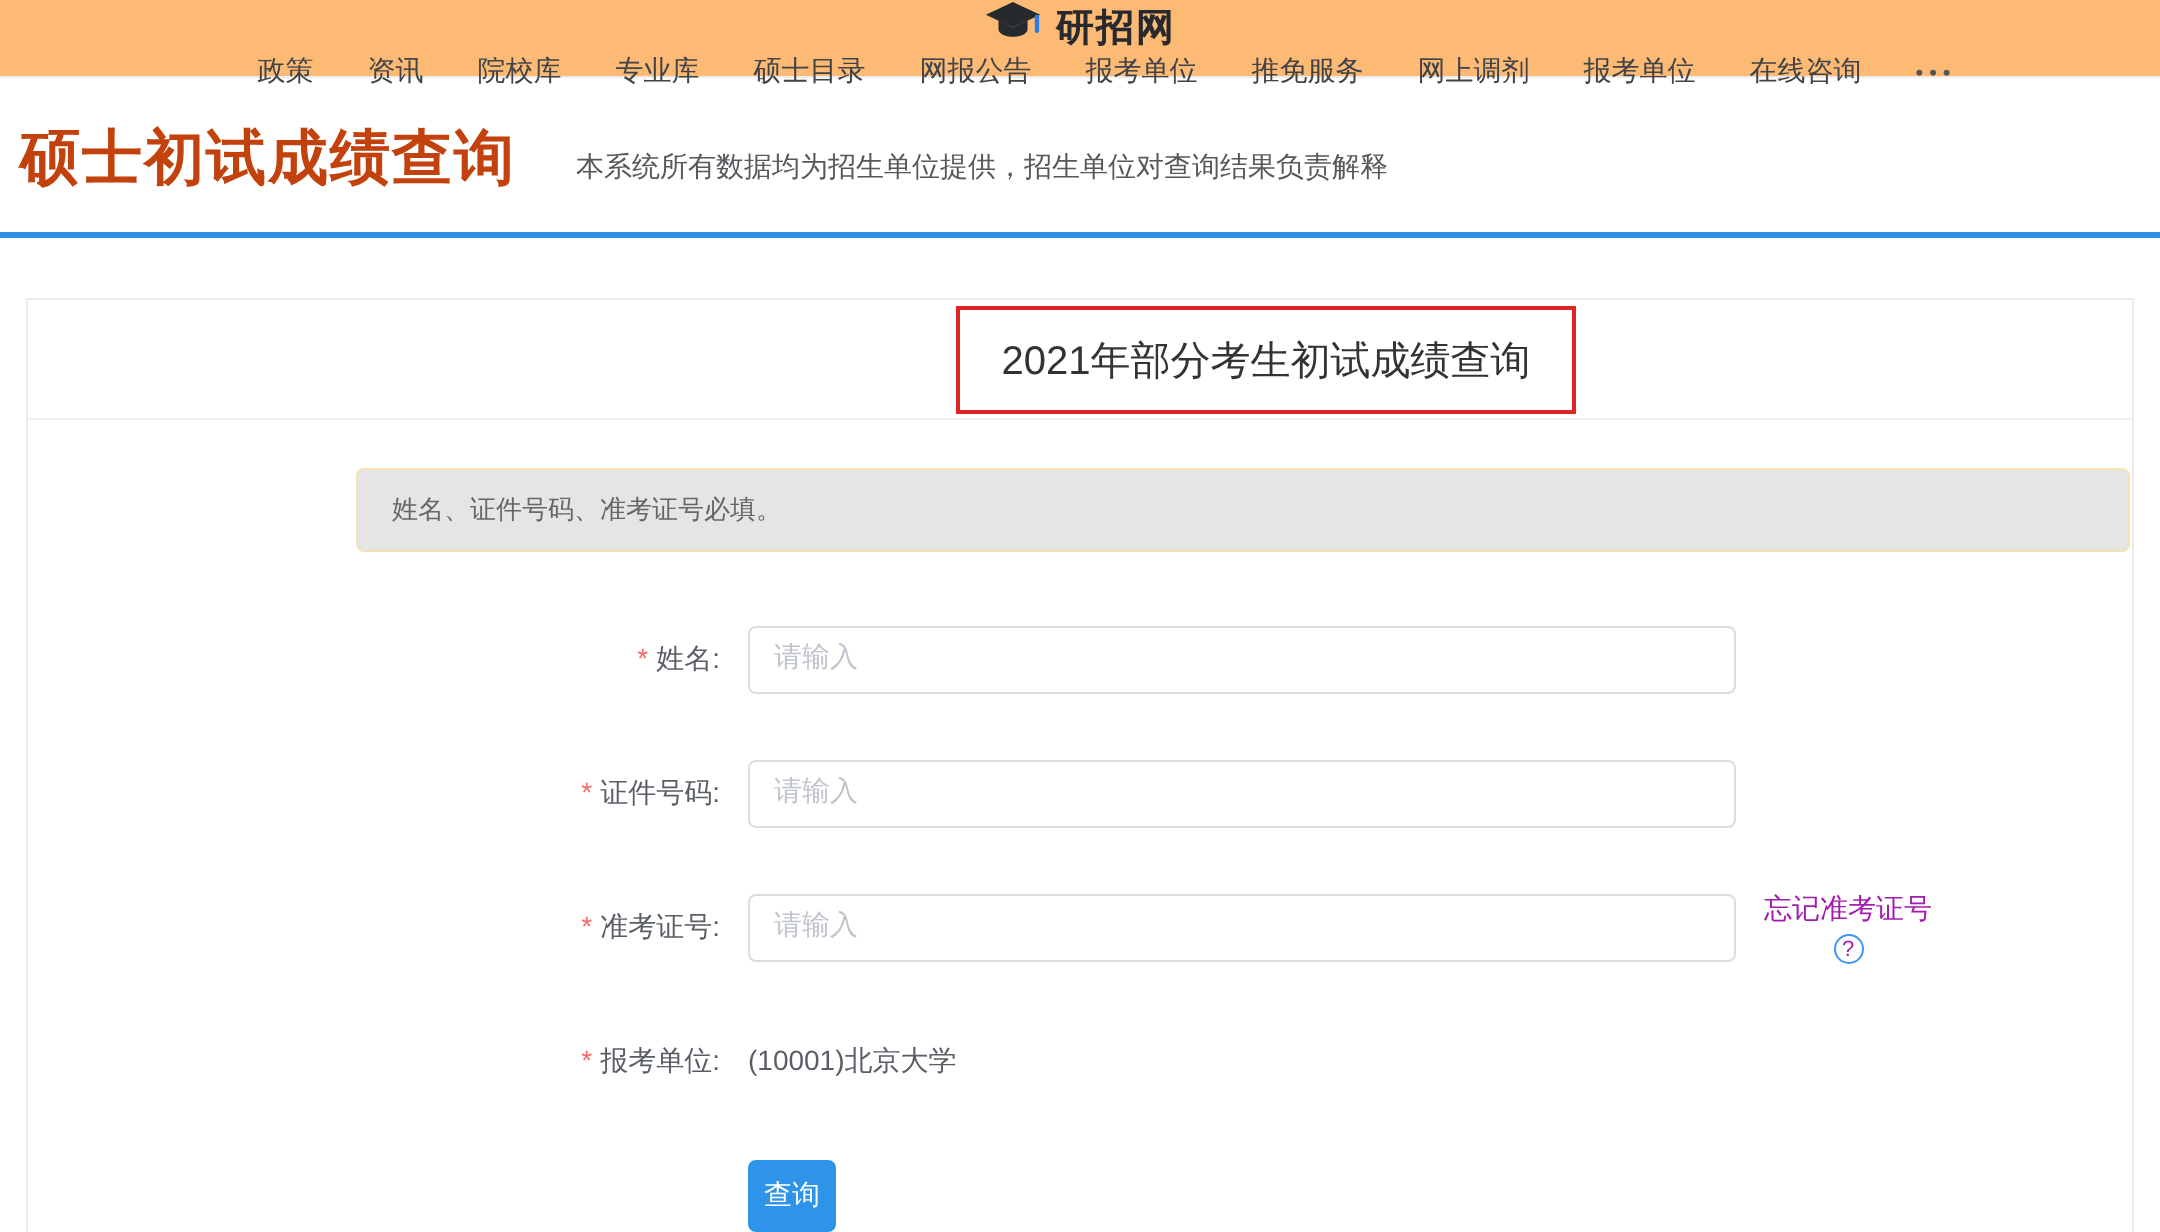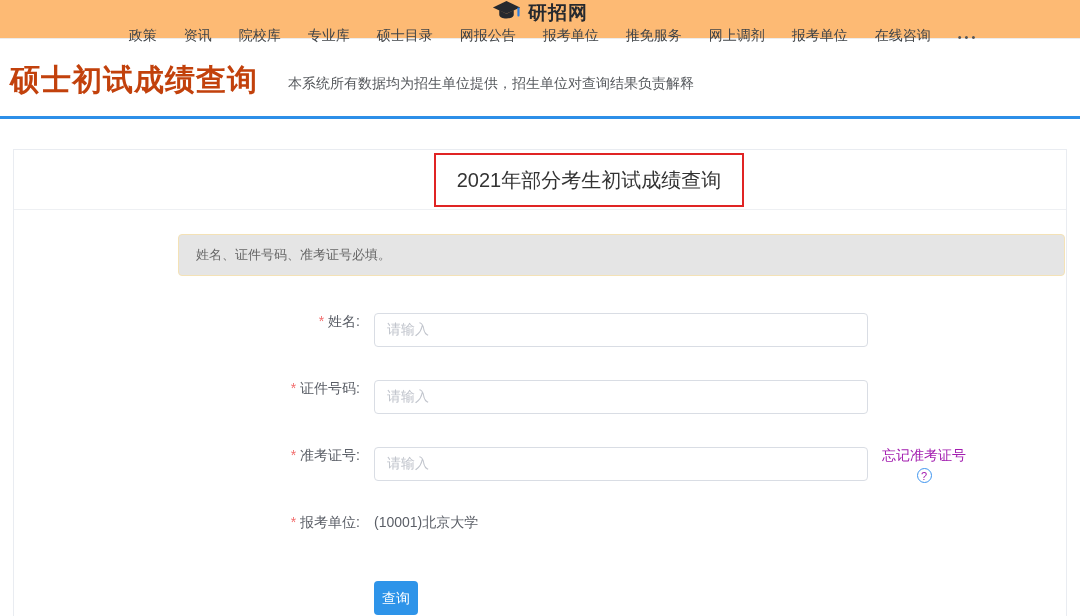--- a/index.html
+++ b/index.html
@@ -17,31 +17,31 @@
 
   
   .page-head { display:flex; align-items:flex-end; padding:21px 0 0 10px; }
   .page-title { font-size:30px; font-weight:bold; color:#c2410c; line-height:40px; letter-spacing:1px; }
   .page-subtitle { font-size:14px; color:#55585c; margin:0 0 7px 30px; }
   .blue-line { height:3px; background:#2d8fe8; margin-top:16px; }
 
   
   .card { margin:30px 13px 0 13px; border:1px solid #e9ecf1; background:#fff; height:478px; }
   .card-header { position:relative; height:60px; border-bottom:1px solid #eef0f3; }
-  .red-annotation { position:absolute; left:420px; top:3px; width:310px; height:54px;
+  .red-annotation { position:absolute; left:464px; top:3px; width:310px; height:54px;
     border:2px solid #e02424; display:flex; align-items:center; justify-content:center; }
   .card-title { font-size:20px; color:#333; }
 
   .card-body { padding-top:24px; }
   .notice { margin:0 1px 0 164px; background:#e5e5e5; border:1px solid #f4e2b6;
     border-radius:4px; padding:11px 17px; font-size:13px; color:#666; }
 
   
   .form { margin-top:37px; }
-  .form-row { display:flex; height:34px; margin-bottom:33px; }
+  .form-row { display:flex; align-items:center; height:34px; margin-bottom:33px; }
   .form-label { width:360px; text-align:right; padding-right:14px; font-size:14px;
     color:#5a5e66; white-space:nowrap; }
   .req { color:#f26c6c; margin-right:4px; font-size:14px; }
   .text-input { width:494px; height:34px; border:1px solid #d9dde4; border-radius:4px;
     padding:0 12px; font-size:14px; color:#333; outline:none;
     font-family:Liberation Mono, monospace; }
   .text-input::placeholder { color:#c0c4cc; }
   .forgot-link { display:flex; align-items:center; gap:3px; margin-left:14px;
     font-size:14px; color:#a21caf; text-decoration:none; white-space:nowrap;flex-direction:column; }
   .q-circle { display:inline-block; width:15px; height:15px; border:1px solid #3f95ef;

